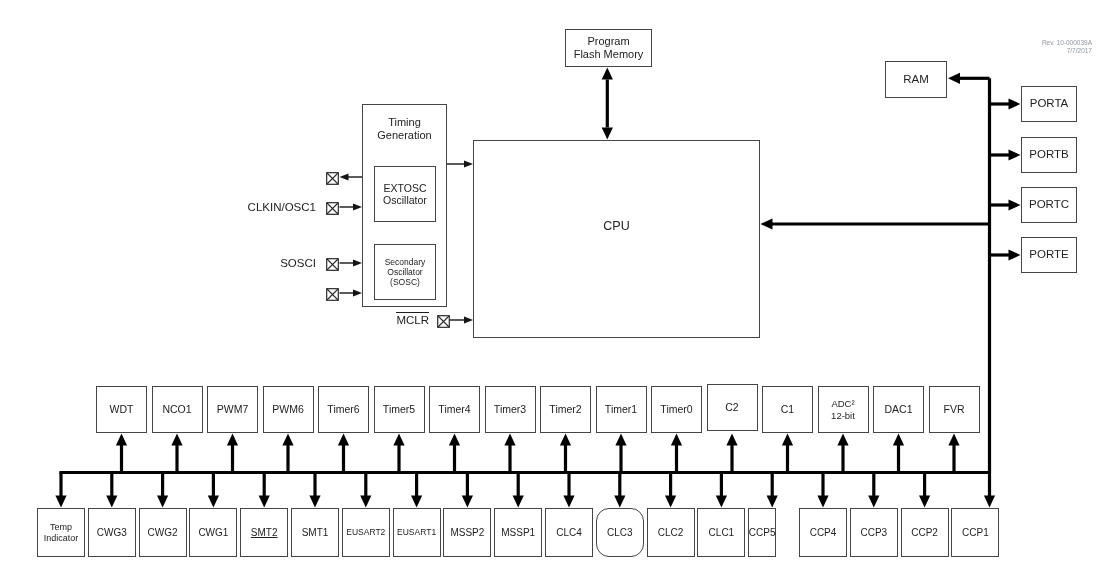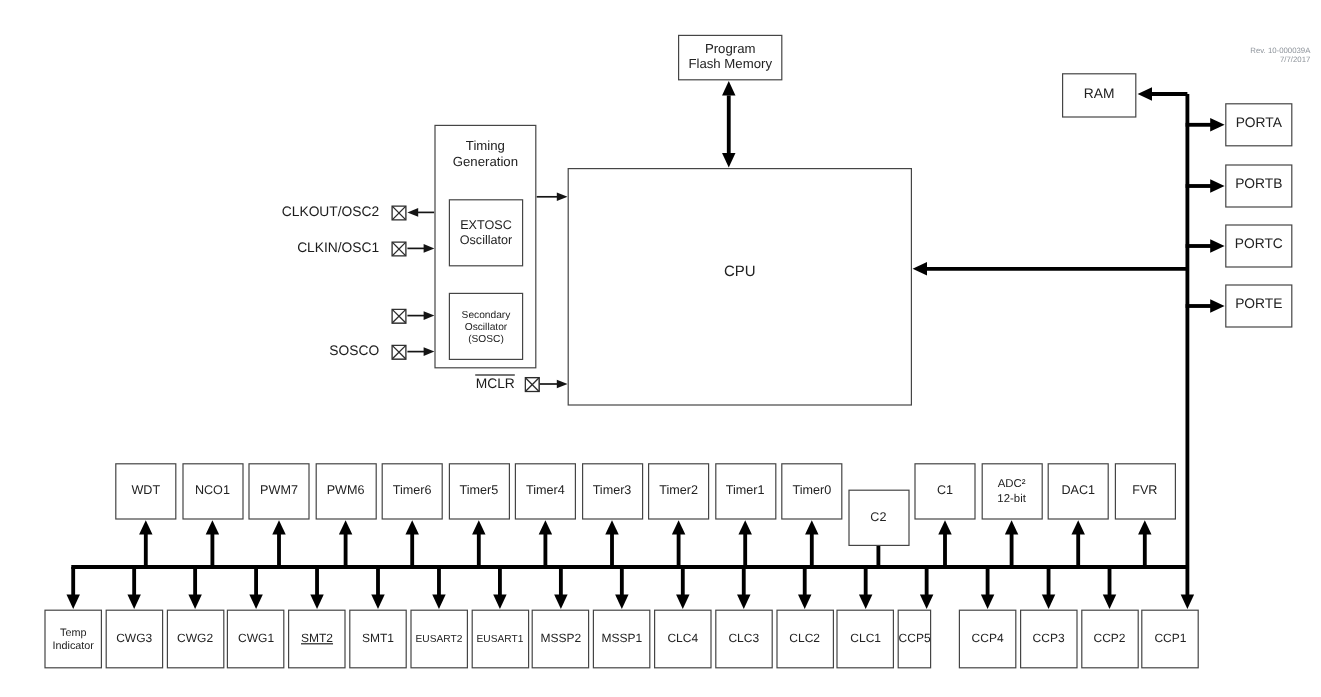--- a/index.html
+++ b/index.html
@@ -187,21 +187,21 @@
     </div>
     <div class="box" style="left: 540px; top: 386px; width: 51px; height: 47px; font-size: 10.5px;">
       <span>Timer2</span>
     </div>
     <div class="box" style="left: 595.5px; top: 386px; width: 51px; height: 47px; font-size: 10.5px;">
       <span>Timer1</span>
     </div>
     <div class="box" style="left: 651px; top: 386px; width: 51px; height: 47px; font-size: 10.5px;">
       <span>Timer0</span>
     </div>
-    <div class="box" style="left: 706.5px; top: 408px; width: 51px; height: 47px; font-size: 10.5px;">
+    <div class="box" style="left: 706.5px; top: 384px; width: 51px; height: 47px; font-size: 10.5px;">
       <span>C2</span>
     </div>
     <div class="box" style="left: 762px; top: 386px; width: 51px; height: 47px; font-size: 10.5px;">
       <span>C1</span>
     </div>
     <div class="box" style="left: 817.5px; top: 386px; width: 51px; height: 47px; font-size: 9.5px;">
       <div>ADC²<br>12-bit</div>
     </div>
     <div class="box" style="left: 873px; top: 386px; width: 51px; height: 47px; font-size: 10.5px;">
       <span>DAC1</span>
@@ -235,21 +235,21 @@
     </div>
     <div class="box" style="left: 443.4px; top: 508px; width: 48px; height: 49px; font-size: 10px;">
       <span>MSSP2</span>
     </div>
     <div class="box" style="left: 494.2px; top: 508px; width: 48px; height: 49px; font-size: 10px;">
       <span>MSSP1</span>
     </div>
     <div class="box" style="left: 545px; top: 508px; width: 48px; height: 49px; font-size: 10px;">
       <span>CLC4</span>
     </div>
-    <div class="box" style="left: 595.8px; top: 508px; width: 48px; height: 49px; font-size: 10px;">
+    <div class="box" style="left: 595.8px; top: 508px; width: 48px; height: 49px; font-size: 10px; border-radius: 13px;">
       <span>CLC3</span>
     </div>
     <div class="box" style="left: 646.6px; top: 508px; width: 48px; height: 49px; font-size: 10px;">
       <span>CLC2</span>
     </div>
     <div class="box" style="left: 697.4px; top: 508px; width: 48px; height: 49px; font-size: 10px;">
       <span>CLC1</span>
     </div>
     <div class="box" style="left: 748.2px; top: 508px; width: 28px; height: 49px; font-size: 10px;">
       <span>CCP5</span>
@@ -276,37 +276,36 @@
       <span>PORTC</span>
     </div>
     <div class="box" style="left: 1021px; top: 237px; width: 56px; height: 36px; font-size: 11.5px;">
       <span>PORTE</span>
     </div>
     <span class="pinsym" style="left: 326px; top: 170.5px;"><svg width="13" height="13">
         <rect x="0.7" y="0.7" width="11.6" height="11.6" fill="#fff" stroke="#2b2b2b" stroke-width="1.2"></rect>
         <line x1="1" y1="1" x2="12" y2="12" stroke="#2b2b2b" stroke-width="1.1"></line>
         <line x1="12" y1="1" x2="1" y2="12" stroke="#2b2b2b" stroke-width="1.1"></line>
       </svg></span>
-    <div class="pinlabel" style="left: 156px; width: 160px; top: 169px;"><span>CLKOUT/OSC2</span></div>
     <span class="pinsym" style="left: 326px; top: 200.5px;"><svg width="13" height="13">
         <rect x="0.7" y="0.7" width="11.6" height="11.6" fill="#fff" stroke="#2b2b2b" stroke-width="1.2"></rect>
         <line x1="1" y1="1" x2="12" y2="12" stroke="#2b2b2b" stroke-width="1.1"></line>
         <line x1="12" y1="1" x2="1" y2="12" stroke="#2b2b2b" stroke-width="1.1"></line>
       </svg></span>
     <div class="pinlabel" style="left: 156px; width: 160px; top: 199px;"><span>CLKIN/OSC1</span></div>
     <span class="pinsym" style="left: 326px; top: 256.5px;"><svg width="13" height="13">
         <rect x="0.7" y="0.7" width="11.6" height="11.6" fill="#fff" stroke="#2b2b2b" stroke-width="1.2"></rect>
         <line x1="1" y1="1" x2="12" y2="12" stroke="#2b2b2b" stroke-width="1.1"></line>
         <line x1="12" y1="1" x2="1" y2="12" stroke="#2b2b2b" stroke-width="1.1"></line>
       </svg></span>
+    <div class="pinlabel" style="left: 156px; width: 160px; top: 255px;"><span>SOSCI</span></div>
     <span class="pinsym" style="left: 326px; top: 286.5px;"><svg width="13" height="13">
         <rect x="0.7" y="0.7" width="11.6" height="11.6" fill="#fff" stroke="#2b2b2b" stroke-width="1.2"></rect>
         <line x1="1" y1="1" x2="12" y2="12" stroke="#2b2b2b" stroke-width="1.1"></line>
         <line x1="12" y1="1" x2="1" y2="12" stroke="#2b2b2b" stroke-width="1.1"></line>
       </svg></span>
-    <div class="pinlabel" style="left: 156px; width: 160px; top: 285px;"><span>SOSCO</span></div>
     <span class="pinsym" style="left: 436.5px; top: 313.5px;"><svg width="13" height="13">
         <rect x="0.7" y="0.7" width="11.6" height="11.6" fill="#fff" stroke="#2b2b2b" stroke-width="1.2"></rect>
         <line x1="1" y1="1" x2="12" y2="12" stroke="#2b2b2b" stroke-width="1.1"></line>
         <line x1="12" y1="1" x2="1" y2="12" stroke="#2b2b2b" stroke-width="1.1"></line>
       </svg></span>
     <div class="pinlabel" style="left: 269px; width: 160px; top: 312px;"><span class="ol">MCLR</span></div>
   </div>
 
 </body></html>

